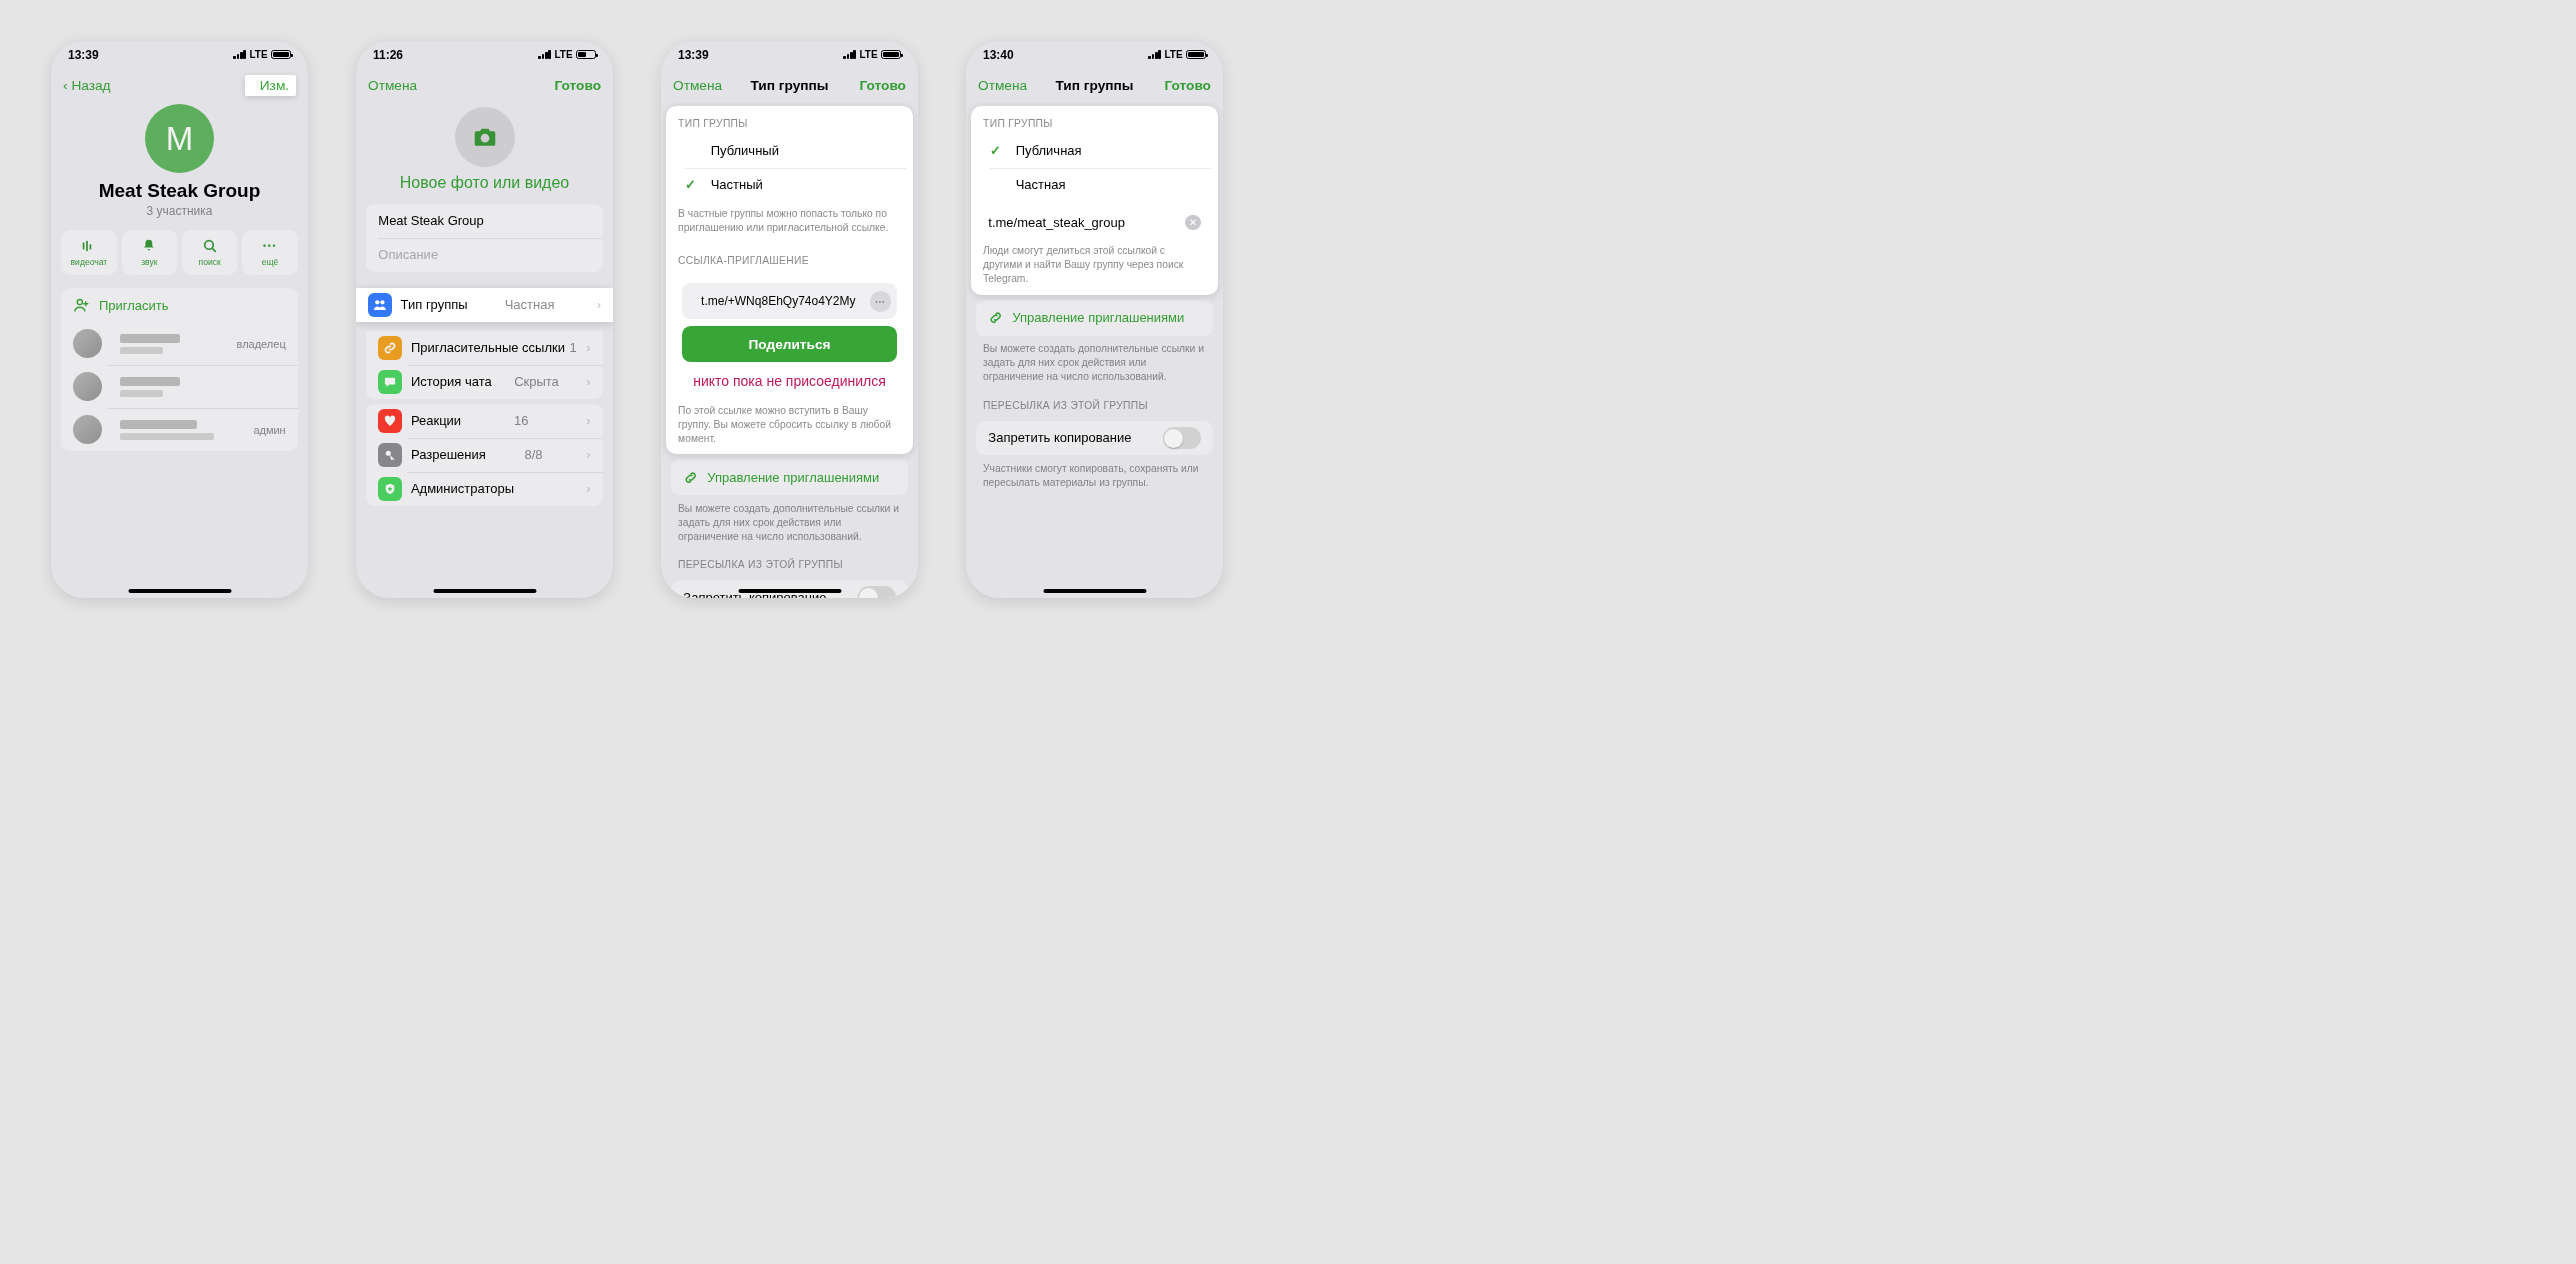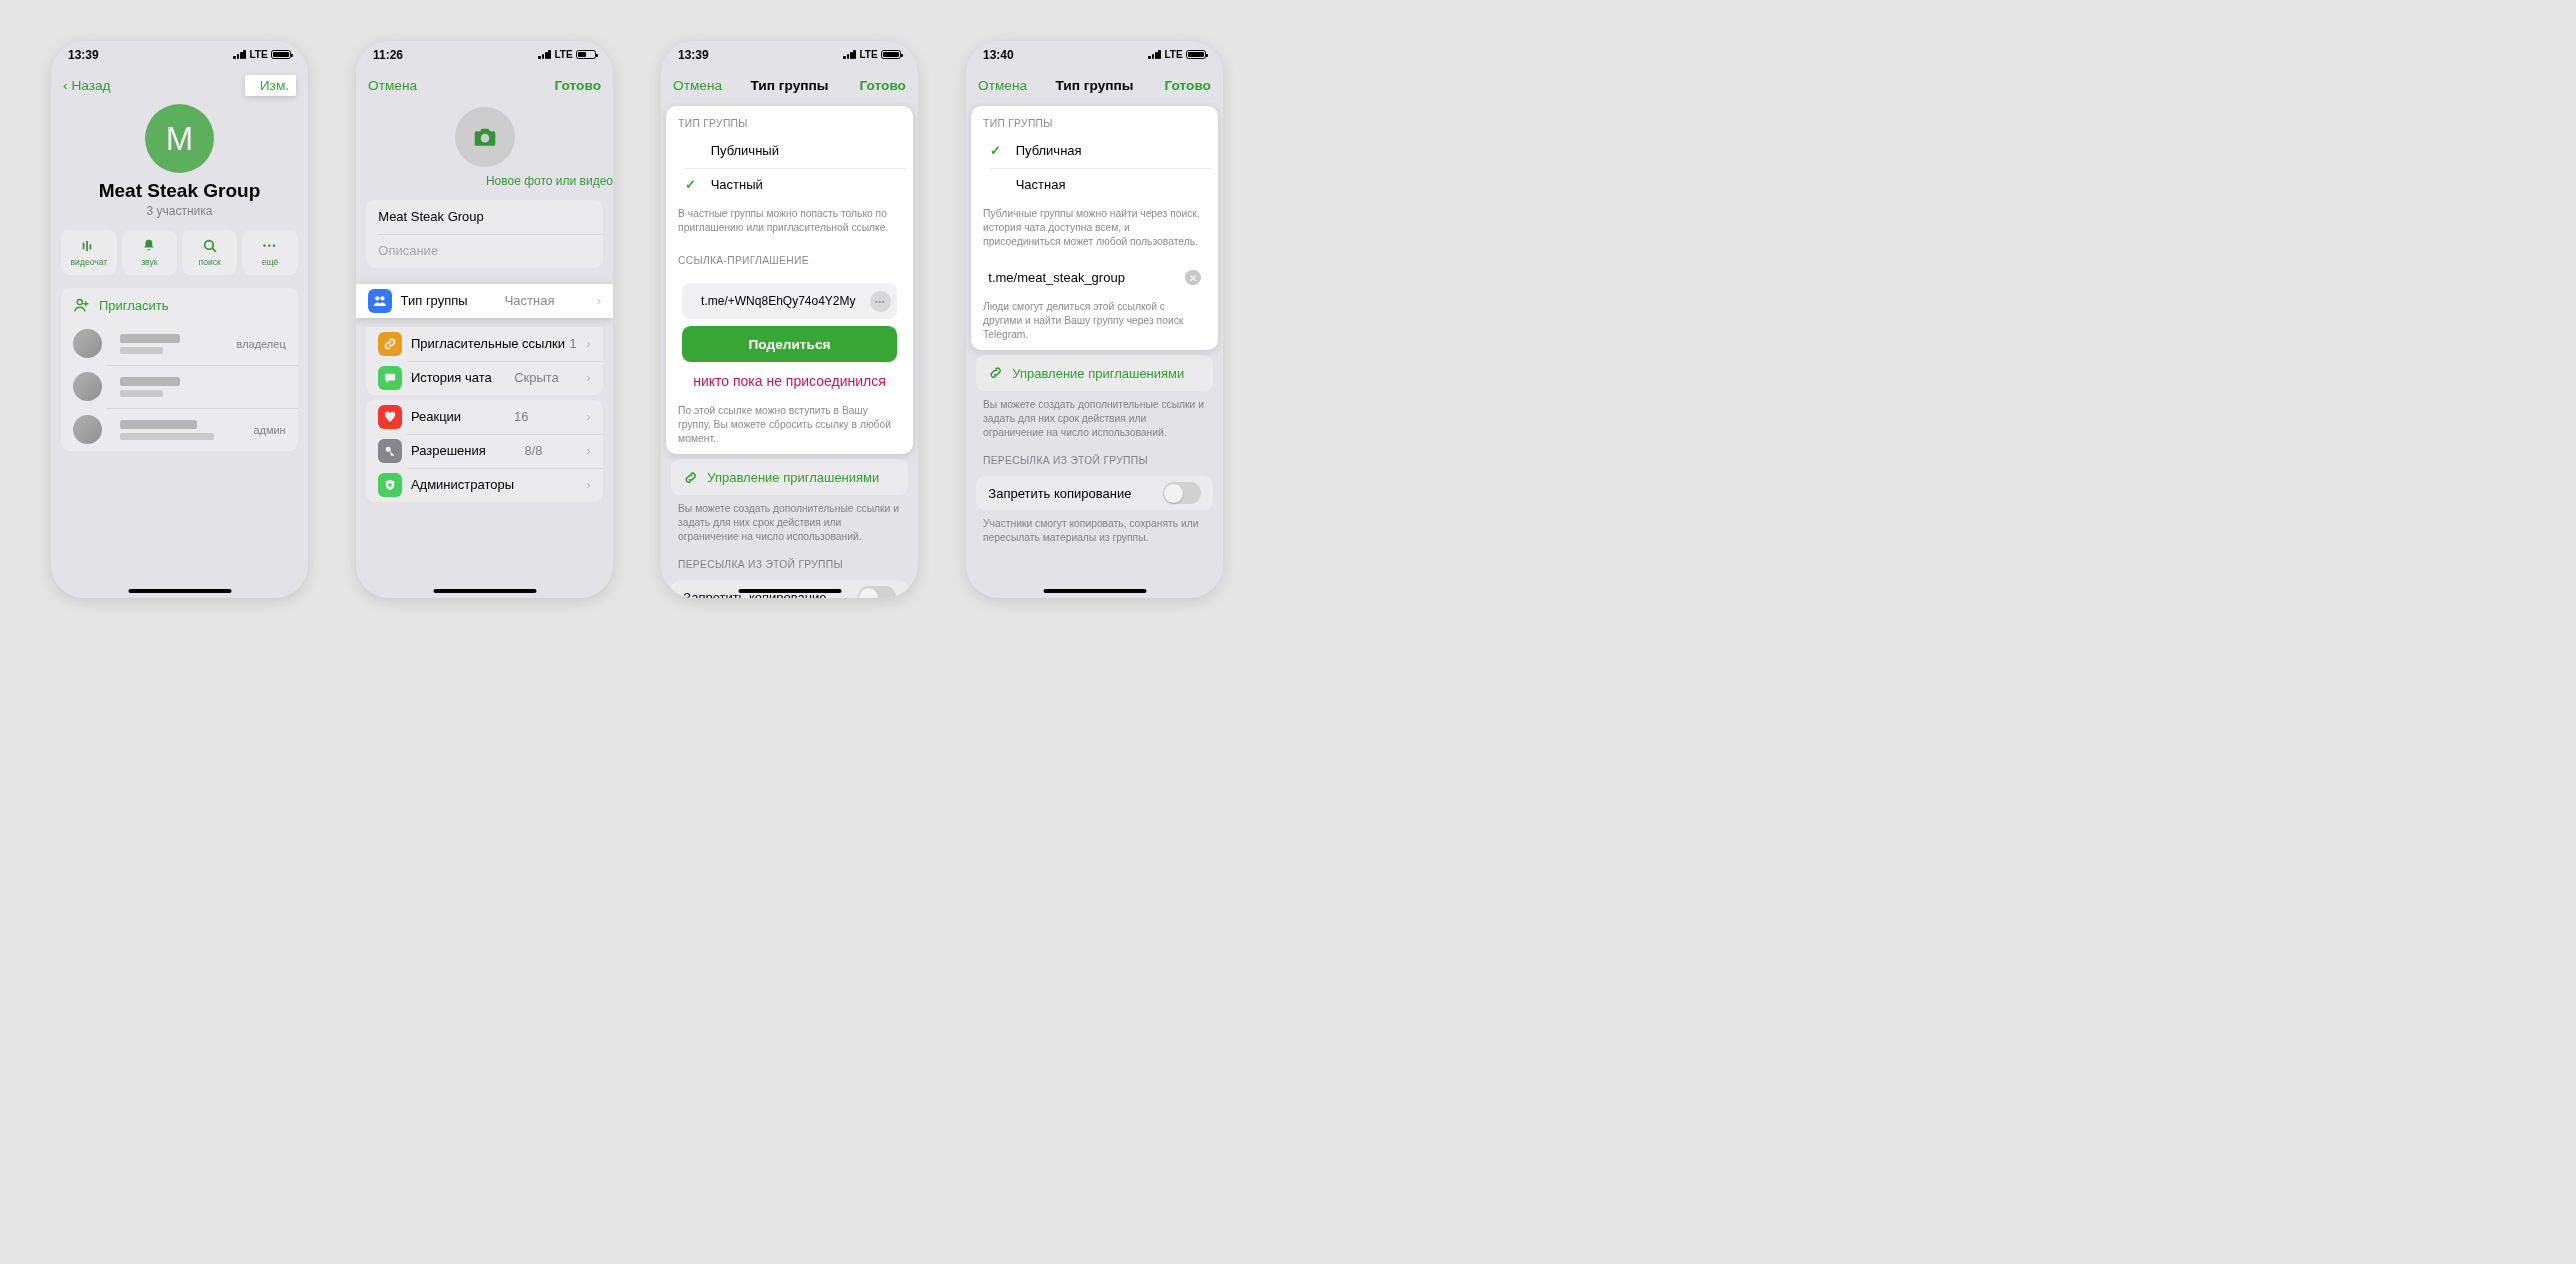--- a/index.html
+++ b/index.html
@@ -46,21 +46,21 @@
   .member{display:flex;align-items:center;gap:18px;height:43px;padding:0 12px;position:relative;}
   .member+.member::before{content:"";position:absolute;left:46px;right:0;top:0;height:0.9px;background:rgba(0,0,0,.08);}
   .mavatar{width:29px;height:29px;border-radius:50%;background:linear-gradient(135deg,#bbb,#999);}
   .mtext{flex:1;}
   .mname{height:8.6px;width:60px;background:#c0c0c0;border-radius:2.6px;margin-bottom:4.3px;}
   .mstat{height:6.9px;width:43px;background:#d5d5d5;border-radius:1.7px;}
   .mrole{color:#8a8a8e;font-size:11px;}
   .homebar{position:absolute;bottom:5.1px;left:50%;transform:translateX(-50%);width:103px;height:4.3px;background:#000;border-radius:2.6px;}
   
   .cam{width:60px;height:60px;background:#d9d9dc;border-radius:50%;margin:5.1px auto 6.9px;display:flex;align-items:center;justify-content:center;cursor:pointer;}
-  .newphoto{text-align:right;color:#37a636;font-size:12px;margin-bottom:12px;cursor:pointer;}
+  .newphoto{text-align:center;color:#37a636;font-size:16px;margin-bottom:12px;cursor:pointer;}
   .inputcard{background:rgba(255,255,255,.55);border-radius:8.6px;margin:0 10.3px 15.4px;}
   .inp{height:34px;line-height:34px;padding:0 12px;font-size:13px;position:relative;}
   .inp+.inp::before{content:"";position:absolute;left:12px;right:0;top:0;height:0.9px;background:rgba(0,0,0,.08);}
   .inp.placeholder{color:#b0b0b4;}
   .sq{width:24px;height:24px;border-radius:6px;display:flex;align-items:center;justify-content:center;color:#fff;margin-right:8.6px;flex:none;}
   .hlsec{background:#fff;border-radius:0;margin:0;position:relative;z-index:5;box-shadow:0 1.7px 8.6px rgba(0,0,0,.15);}
   
   .panel{background:#fff;border-radius:10.3px;margin:3.4px 5.1px 5.1px;padding:0;box-shadow:0 1.7px 8.6px rgba(0,0,0,.12);position:relative;z-index:5;}
   .sechead{font-size:10.3px;color:#8a8a8e;padding:12px 12px 5.1px;text-transform:uppercase;letter-spacing:0.3px;}
   .secfoot{font-size:10.3px;color:#8a8a8e;padding:5.1px 12px 8.6px;line-height:1.35;}
@@ -388,21 +388,20 @@
       <div class="card sharp" style="margin:0 6.9px;">
         <div class="row">
           <span class="ck">✓</span>
             <span>Публичная</span>
         </div>
         <div class="row">
           <span class="ck"></span>
             <span>Частная</span>
         </div>
       </div>
-      <div class="secfoot">Публичные группы можно найти через поиск, история чата доступна всем, и присоединиться может любой пользователь.</div>
 
       <div class="card sharp" style="margin:3.4px 6.9px 0;">
         <div class="urlrow">
           <span>t.me/meat_steak_group</span>
           <span class="clr">✕</span>
         </div>
       </div>
       <div class="secfoot">Люди смогут делиться этой ссылкой с другими и найти Вашу группу через поиск Telegram.</div>
     </div>
 

